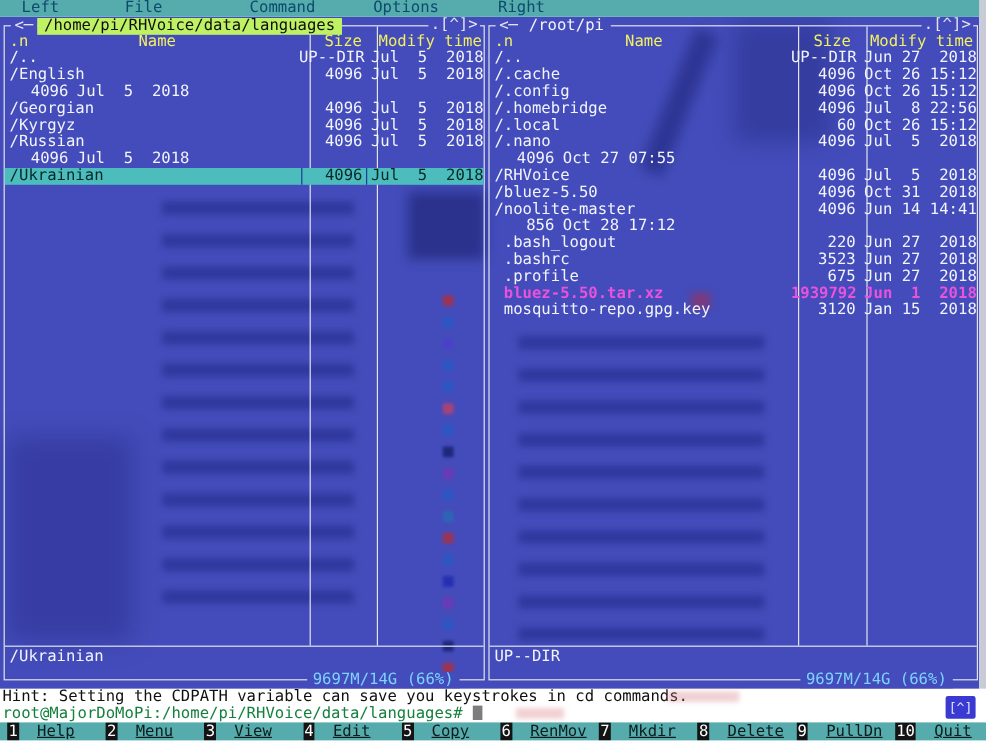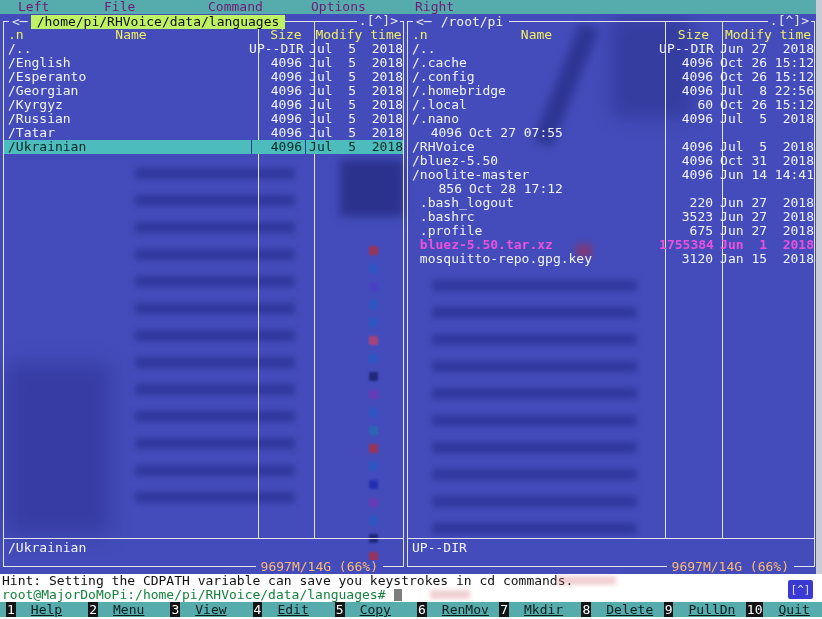--- a/index.html
+++ b/index.html
@@ -5,21 +5,21 @@
   html,body{margin:0;padding:0;background:#ffffff;}
   #screen{
     position:relative;width:822px;height:619px;overflow:hidden;background:#ffffff;
     font-family:"DejaVu Sans Mono","Liberation Mono",monospace;
     font-size:13px;line-height:14px;color:#f2f4fa;
     -webkit-font-smoothing:antialiased;
   }
   .pre{white-space:pre;}
 
   
-  .menubar{position:absolute;left:0;top:0;width:816px;height:14px;background:#56acac;color:#701a75;z-index:5;}
+  .menubar{position:absolute;left:0;top:0;width:816px;height:14px;background:#56acac;color:#0c4a6e;z-index:5;}
   .menubar .mi{position:absolute;top:0;height:14px;cursor:default;}
 
   
   .termbg{position:absolute;left:0;top:14px;width:816px;height:560px;background:#434cba;z-index:1;overflow:hidden;}
   .blob{position:absolute;pointer-events:none;}
   .ghosts i{display:block;height:11px;margin-bottom:16px;background:rgba(22,28,118,.42);filter:blur(3px);border-radius:2px;}
   .ghostsL{position:absolute;left:135px;top:154px;width:160px;}
   .ghostsR{position:absolute;left:432px;top:266px;width:205px;}
   .dotcol{position:absolute;left:369px;top:232px;width:10px;}
   .dotcol i{display:block;width:9px;height:9px;margin-bottom:9px;filter:blur(1.2px);opacity:.85;border-radius:1px;}
@@ -71,21 +71,21 @@
   .panel.left  .c-name{width:250px;} .panel.right .c-name{width:253px;}
   .c-size{text-align:right;padding-right:3px;}
   .panel.left  .c-size{width:53px;} .panel.right .c-size{width:54px;}
   .c-mtime{flex:1;padding-left:4px;}
   .row.selected{background:#4cbcbc;color:#062828;}
   .row.selected .c-size,.row.selected .c-mtime{box-shadow:inset 1px 0 0 #1d3f96;}
   .row.hl{color:#ea52dc;font-weight:bold;}
 
   .pdivider{position:absolute;left:0;right:0;top:516px;height:1px;background:#e2e3ee;}
   .pstatus{position:absolute;left:4px;top:519px;color:#f2f4fa;}
-  .pfree{position:absolute;right:20px;bottom:-8px;background:#434cba;color:#fdba74;padding:0 5px;z-index:3;}
+  .pfree{position:absolute;right:20px;bottom:-8px;background:#434cba;color:#7dd3fc;padding:0 5px;z-index:3;}
 
   
   .scrollstrip{position:absolute;left:816px;top:0;width:6px;height:574px;background:#c9cbd6;z-index:4;}
 
   
   .hintline{position:absolute;left:0;top:574px;width:822px;height:14px;background:#ffffff;color:#101010;padding-left:2px;box-sizing:border-box;z-index:5;}
   .promptline{position:absolute;left:0;top:588px;width:822px;height:14px;background:#ffffff;color:#15803d;padding-left:2px;box-sizing:border-box;z-index:5;}
   .cursorblock{display:inline-block;width:8px;height:12px;background:#7d7d7d;vertical-align:-2px;margin-left:8px;}
   .smudge{position:absolute;pointer-events:none;background:rgba(214,120,130,.35);filter:blur(2px);z-index:6;}
   .scrollbadge{position:absolute;right:9px;top:580px;width:25px;height:19px;background:#3a3ad2;color:#dfe2ff;
@@ -189,21 +189,20 @@
           <span class="c-mtime pre">Jul  5  2018</span>
         </div>
 
         <div class="row">
           <span class="c-name pre">/English</span>
           <span class="c-size pre">4096</span>
           <span class="c-mtime pre">Jul  5  2018</span>
         </div>
 
         <div class="row">
-          <span class="c-name pre">/Esperanto</span>
           <span class="c-size pre">4096</span>
           <span class="c-mtime pre">Jul  5  2018</span>
         </div>
 
         <div class="row">
           <span class="c-name pre">/Georgian</span>
           <span class="c-size pre">4096</span>
           <span class="c-mtime pre">Jul  5  2018</span>
         </div>
 
@@ -213,21 +212,20 @@
           <span class="c-mtime pre">Jul  5  2018</span>
         </div>
 
         <div class="row">
           <span class="c-name pre">/Russian</span>
           <span class="c-size pre">4096</span>
           <span class="c-mtime pre">Jul  5  2018</span>
         </div>
 
         <div class="row">
-          <span class="c-name pre">/Tatar</span>
           <span class="c-size pre">4096</span>
           <span class="c-mtime pre">Jul  5  2018</span>
         </div>
 
         <div class="row selected">
           <span class="c-name pre">/Ukrainian</span>
           <span class="c-size pre">4096</span>
           <span class="c-mtime pre">Jul  5  2018</span>
         </div>
       </div>
@@ -331,21 +329,21 @@
         </div>
 
         <div class="row">
           <span class="c-name pre"> .profile</span>
           <span class="c-size pre">675</span>
           <span class="c-mtime pre">Jun 27  2018</span>
         </div>
 
         <div class="row hl">
           <span class="c-name pre"> bluez-5.50.tar.xz</span>
-          <span class="c-size pre">1755384</span>
+          <span class="c-size pre">1939792</span>
           <span class="c-mtime pre">Jun  1  2018</span>
         </div>
 
         <div class="row">
           <span class="c-name pre"> mosquitto-repo.gpg.key</span>
           <span class="c-size pre">3120</span>
           <span class="c-mtime pre">Jan 15  2018</span>
         </div>
       </div>
     <div class="pdivider"></div>

